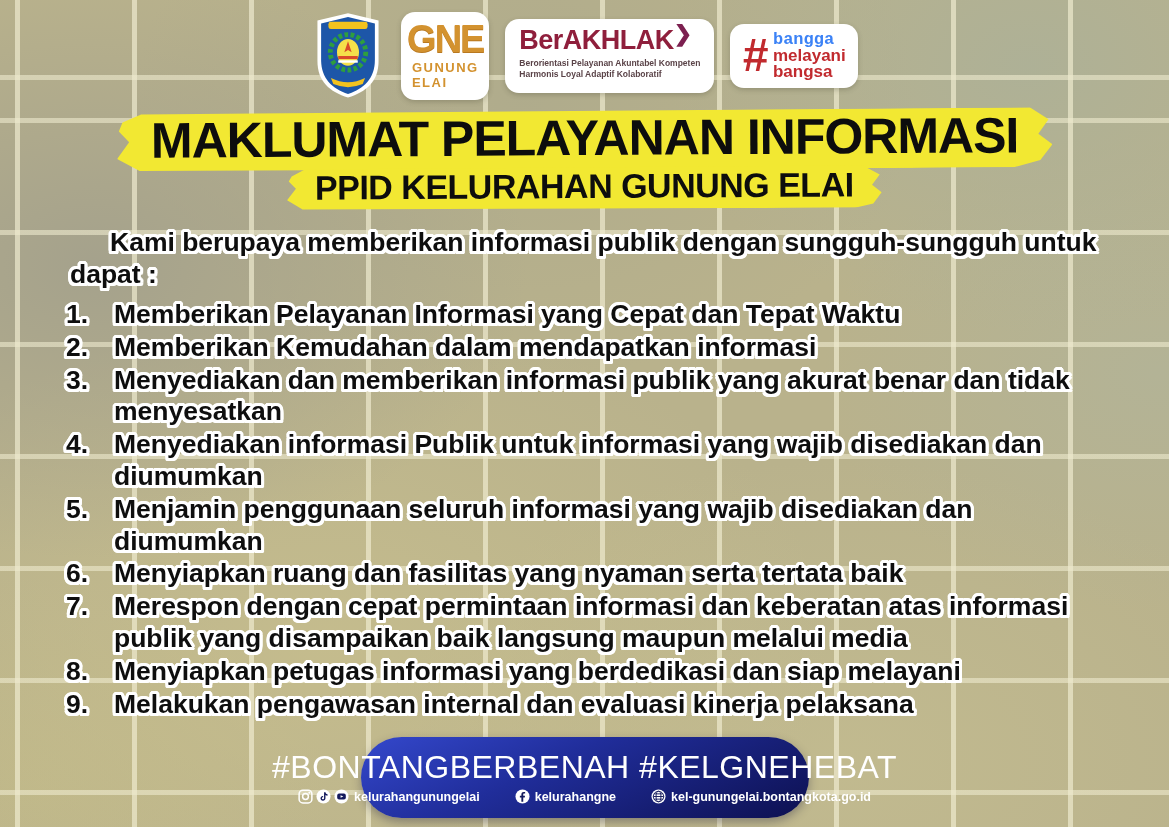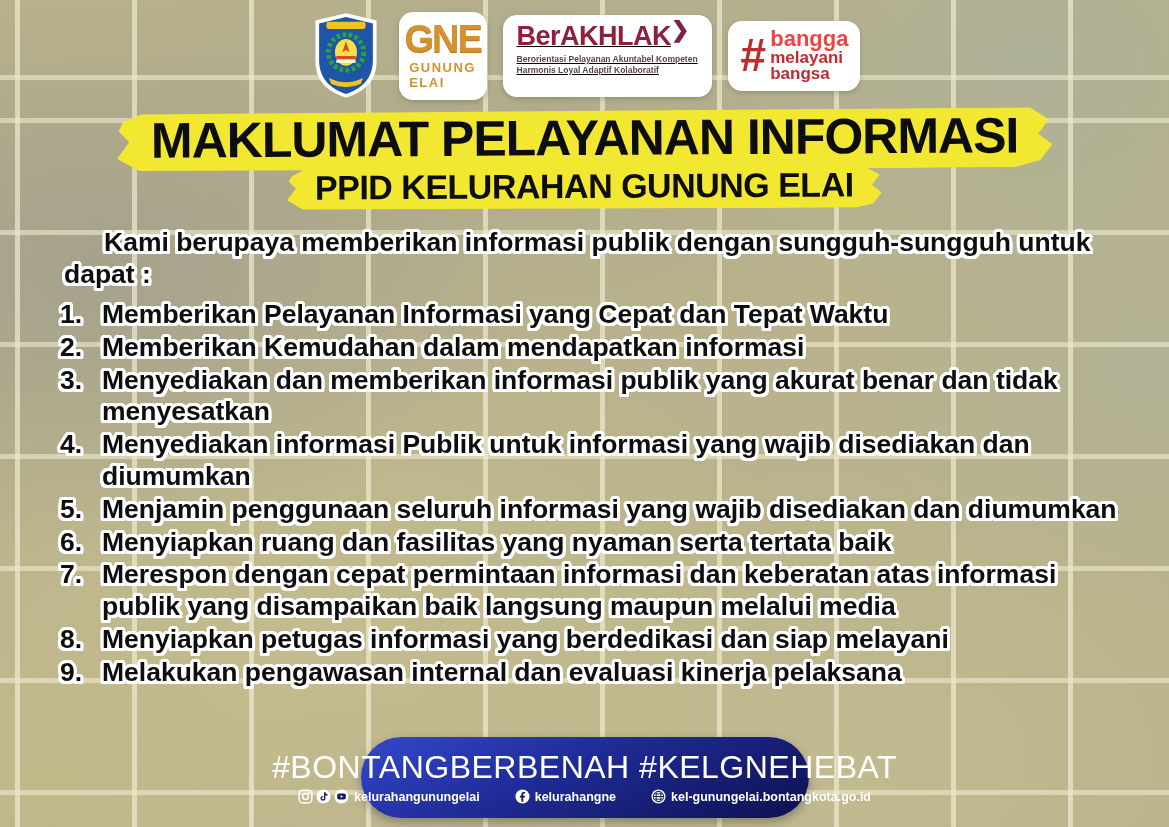--- a/index.html
+++ b/index.html
@@ -35,33 +35,33 @@
     display:flex; flex-direction:column; align-items:center; justify-content:center;
   }
   .crest-sticker { background:transparent; box-shadow:none; }
   .gne-card { width:88px; height:88px; padding:16px; }
   .gne-mono {
     font-weight:bold; font-size:38px; line-height:0.9; letter-spacing:-2px;
     color:#d3922f; text-shadow:0 1px 0 #b87820;
   }
   .gne-label { font-size:13px; font-weight:bold; letter-spacing:1.5px; color:#d3922f; margin-top:4px; }
 
-  .berakhlak-card { padding:8px 14px 22px; align-items:flex-start;text-decoration:underline; }
+  .berakhlak-card { padding:8px 14px 14px; align-items:flex-start; }
   .berakhlak-title {
     font-weight:bold; font-size:27px; letter-spacing:-0.5px; line-height:1;
     color:#8f1f3c;
   }
   .berakhlak-chevron { color:#7c2050; font-weight:bold; font-size:22px; line-height:0.6; display:inline-block; transform:translateY(-8px); }
   .berakhlak-sub { font-size:8.5px; font-weight:bold; color:#5a4348; line-height:1.25; margin-top:4px; }
 
   .bangga-card { padding:8px 12px; }
   .bangga-inner { display:flex; align-items:center; gap:5px; }
   .bangga-hash { color:#c12a2e; font-weight:bold; font-size:46px; line-height:0.85; font-style:italic; }
   .bangga-lines { display:flex; flex-direction:column; }
-  .bangga-l1 { color:#ef4444; font-weight:bold; font-size:22px; line-height:0.95; }
+  .bangga-l1 { color:#3b82f6; font-weight:bold; font-size:17px; line-height:0.95;font-family:Liberation Mono, monospace; }
   .bangga-l2, .bangga-l3 { color:#c12a2e; font-weight:bold; font-size:17px; line-height:0.95; }
 
   
   .title-wrap { position:absolute; top:110px; left:0; width:100%; text-align:center; }
   .brush {
     display:inline-block; background:#f2e832; color:#0d0d0d;
     transform:rotate(-0.35deg);
   }
   .brush-main {
     font-size:50px; font-weight:bold; letter-spacing:-1px; line-height:1.08;
@@ -77,20 +77,21 @@
 
   
   .outlined {
     color:#0e0e0e;
     text-shadow:
       -2.5px -2.5px 0 #fff,  2.5px -2.5px 0 #fff,
       -2.5px  2.5px 0 #fff,  2.5px  2.5px 0 #fff,
       -3px 0 0 #fff, 3px 0 0 #fff, 0 -3px 0 #fff, 0 3px 0 #fff,
       -1.5px -3px 0 #fff, 1.5px -3px 0 #fff, -1.5px 3px 0 #fff, 1.5px 3px 0 #fff,
       -3px -1.5px 0 #fff, 3px -1.5px 0 #fff, -3px 1.5px 0 #fff, 3px 1.5px 0 #fff;
+    margin-left: 6px;
   }
 
   .intro {
     position:absolute; top:226px; left:64px; width:1046px;
     font-size:26.5px; font-weight:bold; line-height:1.22;
     text-indent:40px;
   }
 
   .pledge-list { position:absolute; top:299px; left:60px; width:1058px; }
   .pledge-item { display:flex; margin-bottom:1px; }

